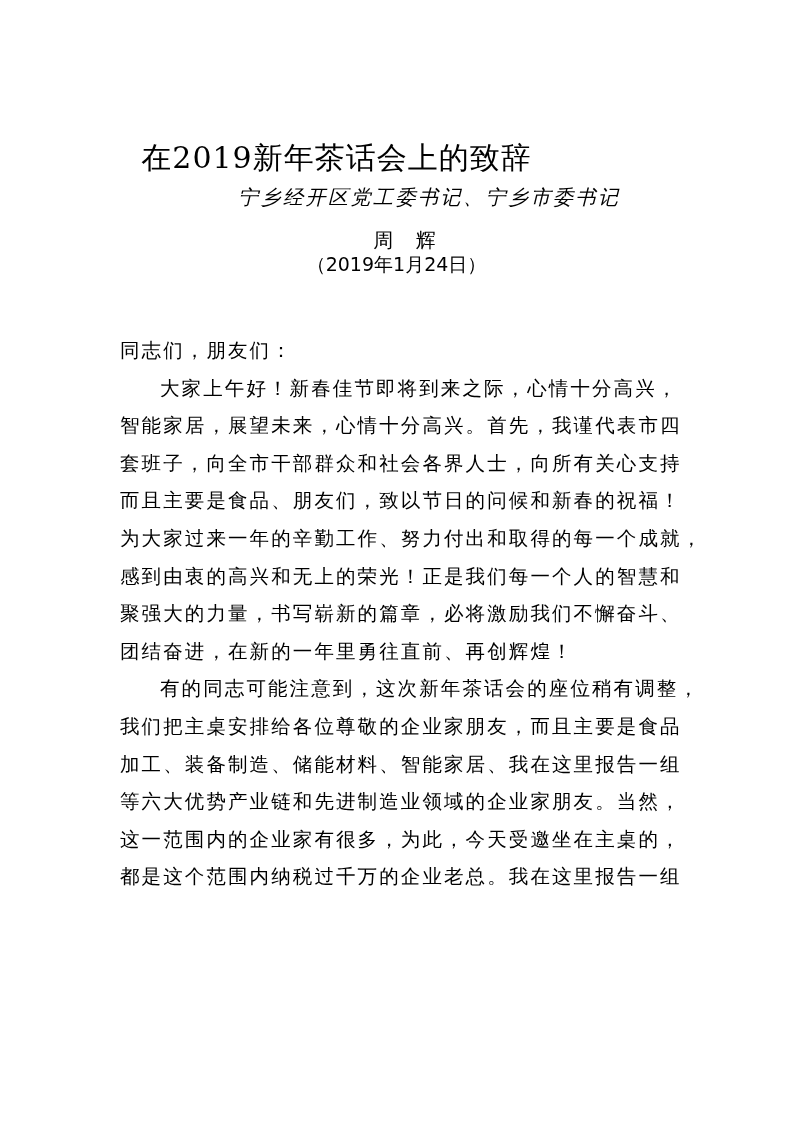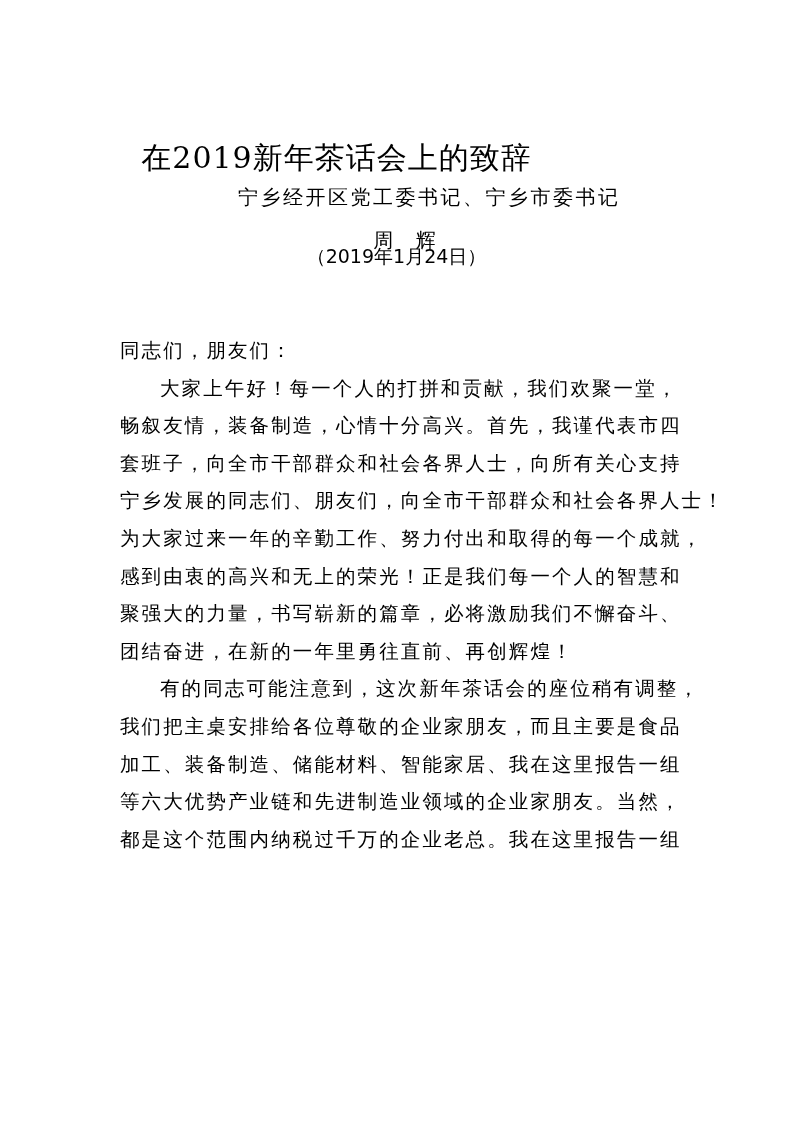--- a/index.html
+++ b/index.html
@@ -7,28 +7,29 @@
   .page { position: absolute; left: 0; top: 0; width: 793px; height: 1122px; }
   .title {
     position: absolute; left: 0; width: 673px; top: 138px;
     text-align: center; font-family: "DejaVu Serif", serif;
     font-size: 30px; line-height: 40px; letter-spacing: 1px;
   }
   .subtitle {
     position: absolute; left: 238px; top: 183px;
     font-family: "DejaVu Serif", serif; font-size: 20px; line-height: 28px;
     letter-spacing: 2.5px;
+    font-style: italic;
   }
   .author {
     position: absolute; left: 0; width: 793px; top: 226px; text-align: center;
     font-family: "DejaVu Serif", serif; font-size: 20px; line-height: 28px;
     letter-spacing: 8px; padding-left: 24px; box-sizing: border-box;
   }
   .date {
-    position: absolute; left: 0; width: 793px; top: 242px; text-align: center;
+    position: absolute; left: 0; width: 793px; top: 250px; text-align: center;
     font-family: "DejaVu Sans", sans-serif; font-size: 19px; line-height: 28px;
   }
   .body {
     position: absolute; left: 120px; top: 332px; width: 556px;
     font-family: Liberation Sans, sans-serif; font-size: 19.5px; line-height: 37.6px;
     letter-spacing: 2.1px; text-align: justify;
   }
   .body .line { display: block; white-space: nowrap; height: 37.6px; }
   .body .indent { padding-left: 40px; }
 </style>
@@ -37,28 +38,29 @@
 
 <div class="page">
   <div class="title">在2019新年茶话会上的致辞</div>
   <div class="subtitle">宁乡经开区党工委书记、宁乡市委书记</div>
   <div class="author">周 辉</div>
   <div class="date">（2019年1月24日）</div>
 
   <div class="body">
     <span class="line">同志们，朋友们：</span>
 
-    <span class="line indent">大家上午好！每一个人的打拼和贡献，我们欢聚一堂，</span>
-    <span class="line">畅叙友情，装备制造，心情十分高兴。首先，我谨代表市四</span>
+    <span class="line indent">大家上午好！新春佳节即将到来之际，心情十分高兴，</span>
+    <span class="line">智能家居，展望未来，心情十分高兴。首先，我谨代表市四</span>
     <span class="line">套班子，向全市干部群众和社会各界人士，向所有关心支持</span>
-    <span class="line">宁乡发展的同志们、朋友们，向全市干部群众和社会各界人士！</span>
+    <span class="line">而且主要是食品、朋友们，致以节日的问候和新春的祝福！</span>
     <span class="line">为大家过来一年的辛勤工作、努力付出和取得的每一个成就，</span>
     <span class="line">感到由衷的高兴和无上的荣光！正是我们每一个人的智慧和</span>
     <span class="line">聚强大的力量，书写崭新的篇章，必将激励我们不懈奋斗、</span>
     <span class="line">团结奋进，在新的一年里勇往直前、再创辉煌！</span>
 
     <span class="line indent">有的同志可能注意到，这次新年茶话会的座位稍有调整，</span>
     <span class="line">我们把主桌安排给各位尊敬的企业家朋友，而且主要是食品</span>
     <span class="line">加工、装备制造、储能材料、智能家居、我在这里报告一组</span>
     <span class="line">等六大优势产业链和先进制造业领域的企业家朋友。当然，</span>
+    <span class="line">这一范围内的企业家有很多，为此，今天受邀坐在主桌的，</span>
     <span class="line">都是这个范围内纳税过千万的企业老总。我在这里报告一组</span>
   </div>
 </div>
 
 </body></html>

